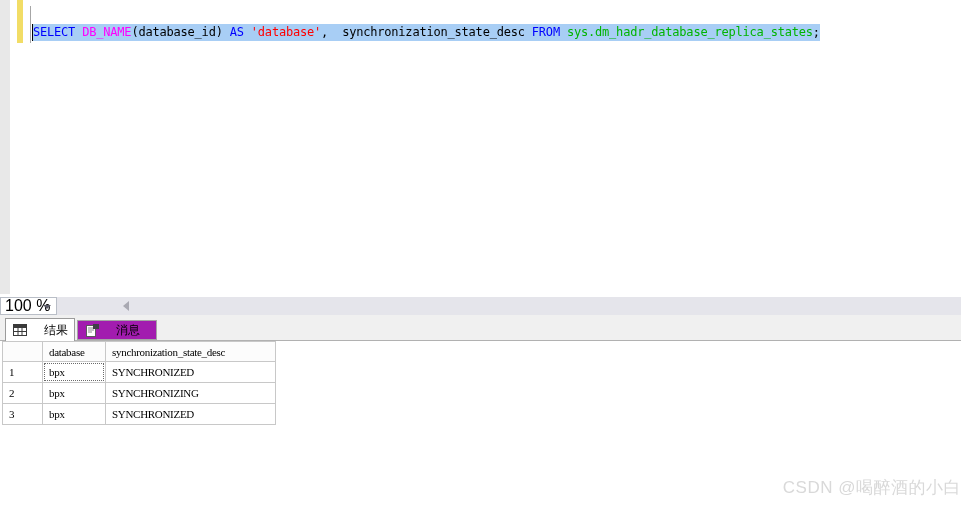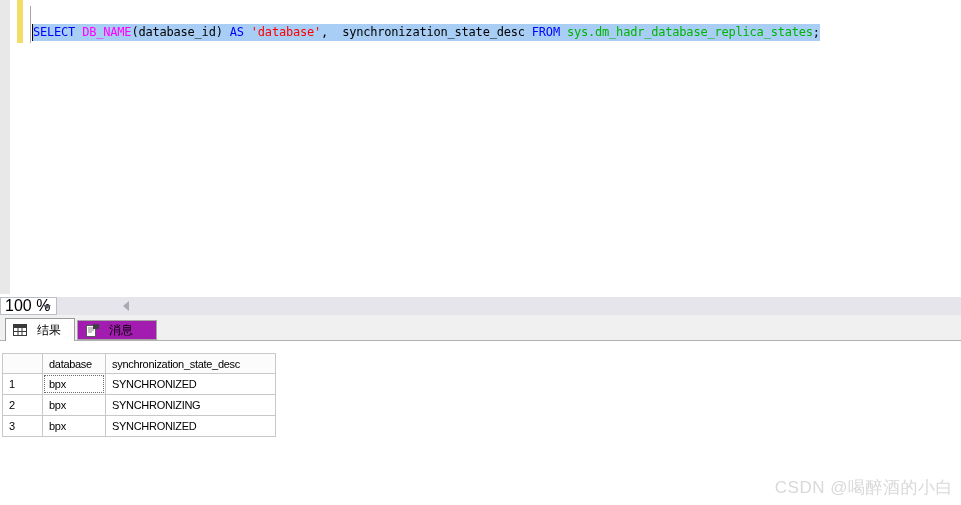--- a/index.html
+++ b/index.html
@@ -33,51 +33,51 @@
   }
   .scroll-left-arrow {
     position:absolute; left:64px; top:4px; width:0; height:0;
     border-top:5px solid transparent; border-bottom:5px solid transparent;
     border-right:6px solid #a9a9b2;
   }
 
   
   .tab-strip { position:absolute; left:0; top:315px; width:961px; height:26px; background:#f0f0f0; }
   .tab-strip-bottom { position:absolute; left:0; bottom:0; width:961px; height:1px; background:#b1b1b1; }
-  .tab { position:absolute; display:flex; align-items:center; gap:10px; font-size:12px; color:#000; cursor:default;text-align:center; }
+  .tab { position:absolute; display:flex; align-items:center; gap:17px; font-size:12px; color:#000; cursor:default;text-align:center; }
   .tab-active {
     left:5px; top:3px; height:23px; width:70px; background:#fff;
     border:1px solid #9b9b9b; border-bottom:none; z-index:2; padding-left:7px;
   }
   .tab-inactive {
     left:77px; top:5px; height:20px; width:80px; background:#a21caf;
     border:1px solid #a5a5a5; padding-left:7px;
   }
   .tab .icon { display:inline-flex; }
 
   
   .results-pane { position:absolute; left:0; top:341px; width:961px; height:164px; background:#fff; }
   table.grid {
-    position:absolute; left:2px; top:12px; border-collapse:collapse; table-layout:fixed;
-    font-family:Liberation Sans, sans-serif; font-size:11px; letter-spacing:-0.3px;
+    position:absolute; left:2px; top:0; border-collapse:collapse; table-layout:fixed;
+    font-family:Liberation Serif, serif; font-size:11px; letter-spacing:-0.3px;
     border:1px solid #adadad; background:#fff;
   }
   table.grid th, table.grid td {
     border:1px solid #c8c8c8; font-weight:normal; text-align:left;
     overflow:hidden; white-space:nowrap; padding:0 0 0 6px; color:#000;
   }
   table.grid th { height:20px; background:#fcfcfc; }
   table.grid td { height:21px; background:#fff; }
   col.c-rowhdr { width:40px; } col.c-db { width:63px; } col.c-state { width:170px; }
   td.rowhdr { padding-left:8px; background:#fdfdfd; }
   td.focused { position:relative; background:#eef2f8; }
   td.focused::after { content:""; position:absolute; left:1px; top:1px; right:1px; bottom:1px; border:1px dotted #6a6a6a; pointer-events:none; }
 
   
-  .watermark { position:absolute; right:8px; bottom:6px; color:#d9d9d9; font-size:17px; letter-spacing:0.5px; }
+  .watermark { position:absolute; right:0; bottom:6px; color:#d9d9d9; font-size:17px; letter-spacing:0.5px; }
 </style>
 </head>
 <body>
 
 <div class="screen">
 
   <div class="editor">
     <div class="gutter"></div>
     <div class="change-bar"></div>
     <div class="outline-line"></div>

